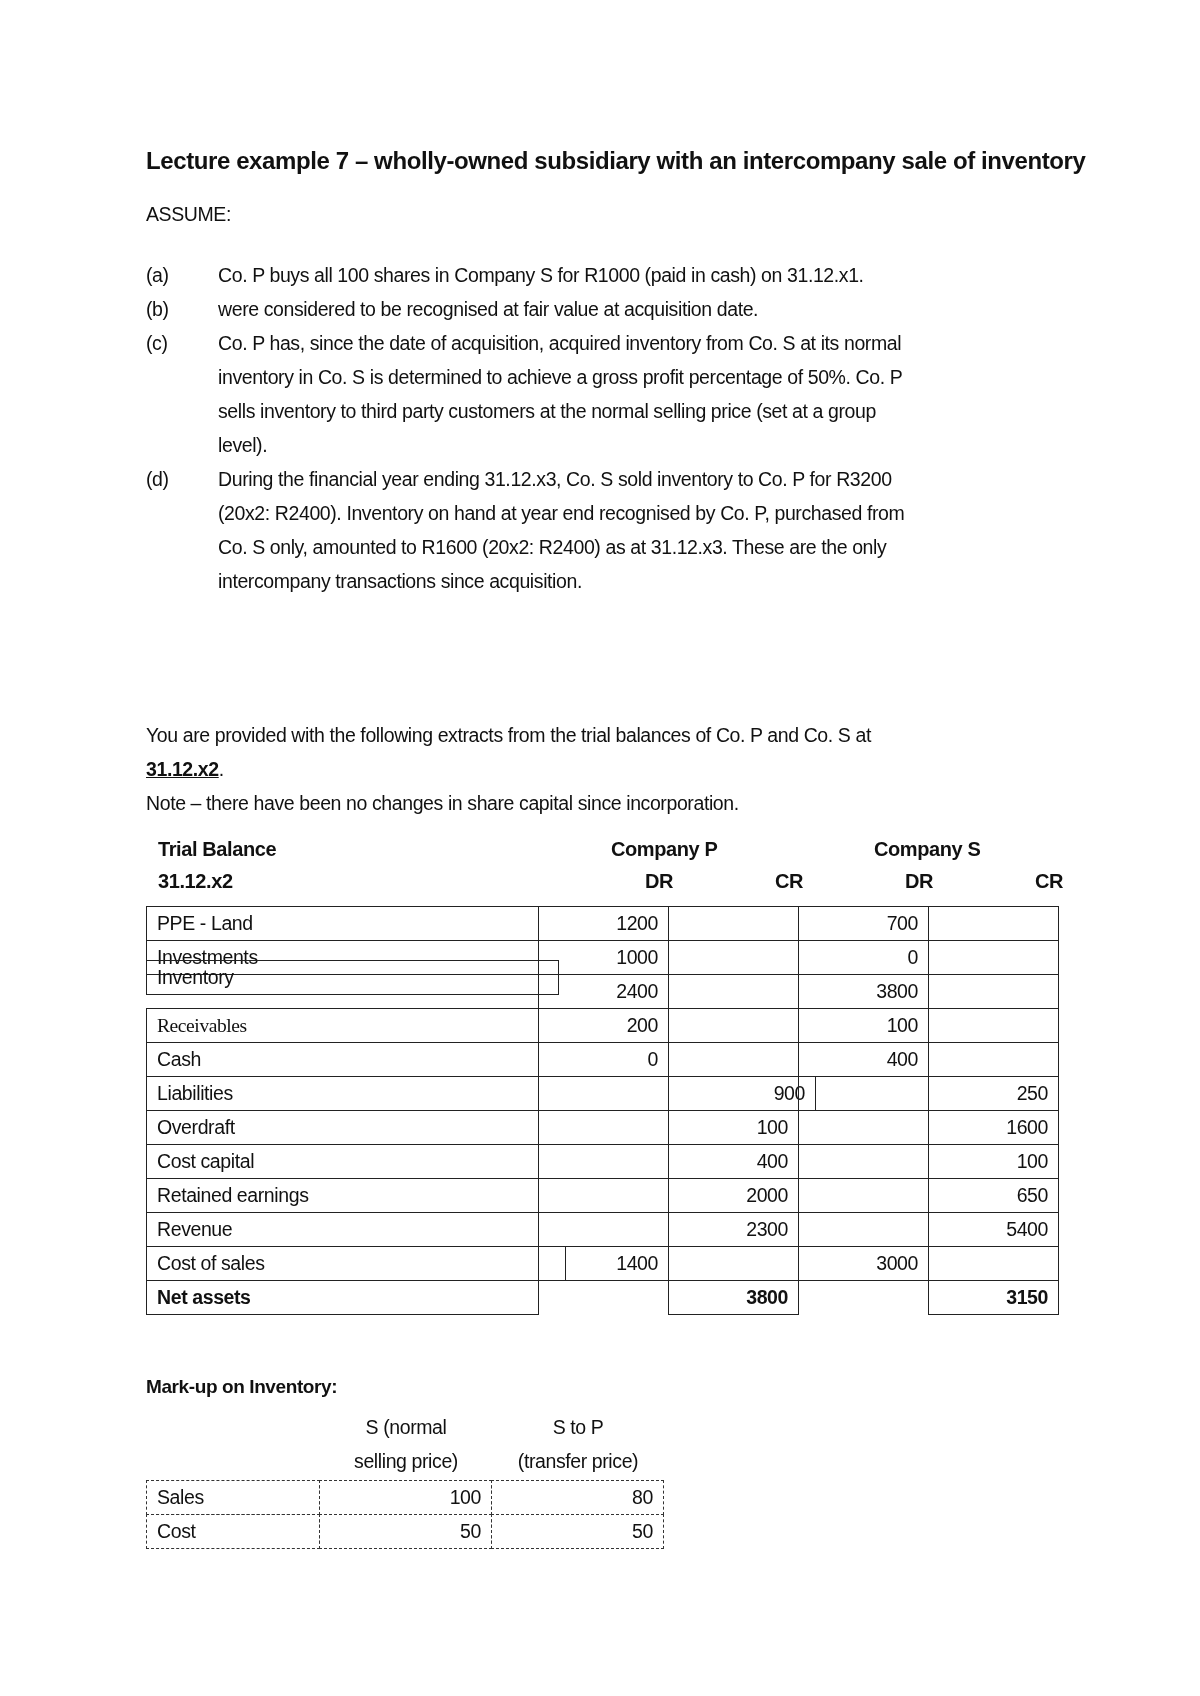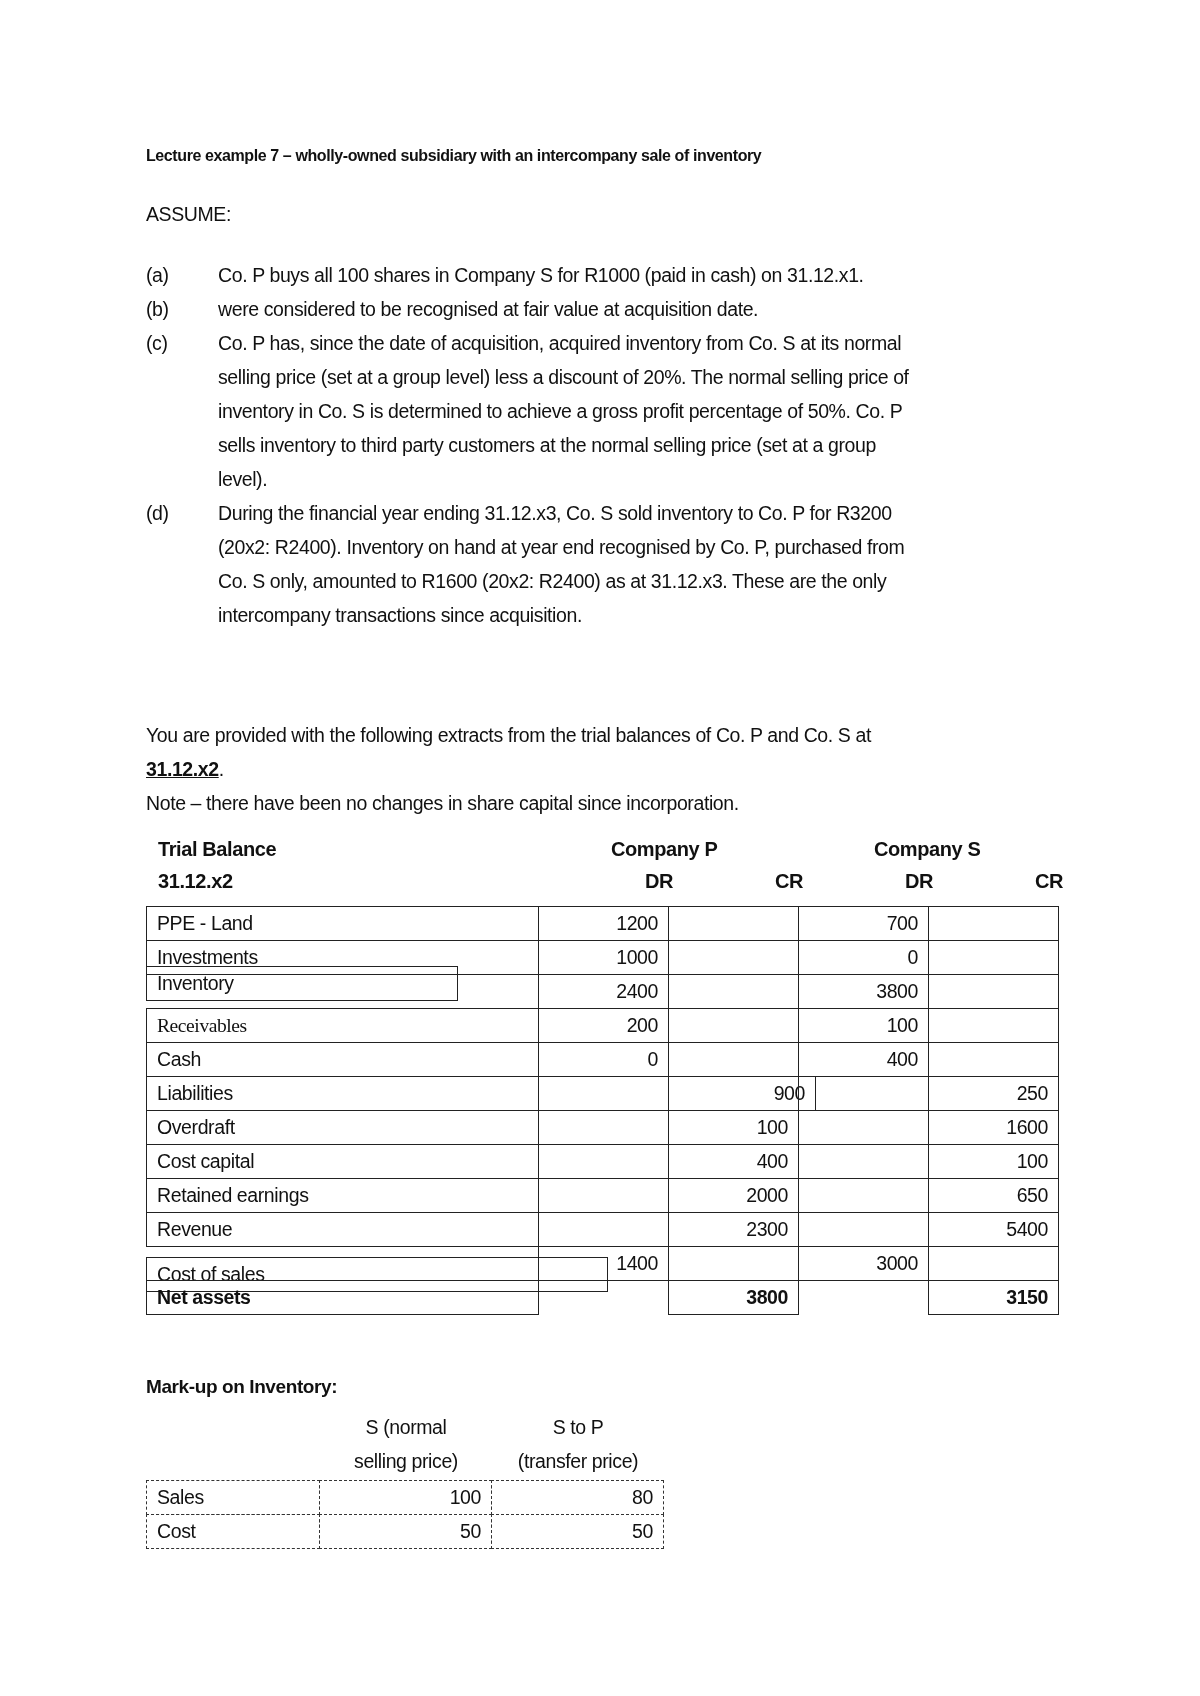--- a/index.html
+++ b/index.html
@@ -2,21 +2,21 @@
 <html><head>
   <meta charset="utf-8">
   <style>
     html, body { margin: 0; padding: 0; background: #ffffff; }
     body {
       width: 1200px; height: 1696px; position: relative; overflow: hidden;
       font-family: "Liberation Sans", sans-serif; color: #111111;
       font-size: 19.5px; letter-spacing: -0.4px;
     }
     .abs { position: absolute; }
-    .title { left: 146px; top: 147px; font-weight: bold; font-size: 16px; }
+    .title { left: 146px; top: 147px; font-weight: bold; font-size: 24px; }
     .assume { left: 146px; top: 203px; }
     .list { left: 146px; top: 258px; width: 900px; }
     .item { display: flex; line-height: 34px; }
     .item .lbl { width: 72px; flex: none; }
     .item .txt { flex: 1; }
     .item .txt span.line { display: block; white-space: nowrap; }
     .provided { left: 146px; top: 718px; line-height: 34px; }
     .provided .ul { font-weight: bold; text-decoration: underline; }
     .tb { left: 146px; top: 838px; }
     .tbh { position: absolute; font-weight: bold; font-size: 20px; white-space: nowrap; }
@@ -43,21 +43,20 @@
     <div class="item">
       <div class="lbl">(b)</div>
       <div class="txt">
         <span class="line">were considered to be recognised at fair value at acquisition date.</span>
       </div>
     </div>
     <div class="item">
       <div class="lbl">(c)</div>
       <div class="txt">
         <span class="line">Co. P has, since the date of acquisition, acquired inventory from Co. S at its normal</span>
-        <span class="line">selling price (set at a group level) less a discount of 20%.  The normal selling price of</span>
         <span class="line">inventory in Co. S is determined to achieve a gross profit percentage of 50%. Co. P</span>
         <span class="line">sells inventory to third party customers at the normal selling price (set at a group</span>
         <span class="line">level).</span>
       </div>
     </div>
     <div class="item">
       <div class="lbl">(d)</div>
       <div class="txt">
         <span class="line">During the financial year ending 31.12.x3, Co. S sold inventory to Co. P for R3200</span>
         <span class="line">(20x2: R2400). Inventory on hand at year end recognised by Co. P, purchased from</span>
@@ -85,21 +84,21 @@
 <div class="grid-cell" style="left: 0px; top: 68px; width: 393px;">PPE - Land</div>
     <div class="grid-cell num" style="left: 392px; top: 68px; width: 131px;">1200</div>
     <div class="grid-cell num" style="left: 522px; top: 68px; width: 131px;"></div>
     <div class="grid-cell num" style="left: 652px; top: 68px; width: 131px;">700</div>
     <div class="grid-cell num" style="left: 782px; top: 68px; width: 131px;"></div>
     <div class="grid-cell" style="left: 0px; top: 102px; width: 393px;">Investments</div>
     <div class="grid-cell num" style="left: 392px; top: 102px; width: 131px;">1000</div>
     <div class="grid-cell num" style="left: 522px; top: 102px; width: 131px;"></div>
     <div class="grid-cell num" style="left: 652px; top: 102px; width: 131px;">0</div>
     <div class="grid-cell num" style="left: 782px; top: 102px; width: 131px;"></div>
-    <div class="grid-cell" style="left: 0px; top: 128px; width: 312px;">Inventory</div>
+    <div class="grid-cell" style="left: 0px; top: 122px; width: 413px;">Inventory</div>
     <div class="grid-cell num" style="left: 392px; top: 136px; width: 131px;">2400</div>
     <div class="grid-cell num" style="left: 522px; top: 136px; width: 131px;"></div>
     <div class="grid-cell num" style="left: 652px; top: 136px; width: 131px;">3800</div>
     <div class="grid-cell num" style="left: 782px; top: 136px; width: 131px;"></div>
     <div class="grid-cell" style="left: 0px; top: 170px; width: 393px; font-family: Liberation Serif, serif;">Receivables</div>
     <div class="grid-cell num" style="left: 392px; top: 170px; width: 131px;">200</div>
     <div class="grid-cell num" style="left: 522px; top: 170px; width: 131px;"></div>
     <div class="grid-cell num" style="left: 652px; top: 170px; width: 131px;">100</div>
     <div class="grid-cell num" style="left: 782px; top: 170px; width: 131px;"></div>
     <div class="grid-cell" style="left: 0px; top: 204px; width: 393px;">Cash</div>
@@ -125,21 +124,21 @@
     <div class="grid-cell" style="left: 0px; top: 340px; width: 393px;">Retained earnings</div>
     <div class="grid-cell num" style="left: 392px; top: 340px; width: 131px;"></div>
     <div class="grid-cell num" style="left: 522px; top: 340px; width: 131px;">2000</div>
     <div class="grid-cell num" style="left: 652px; top: 340px; width: 131px;"></div>
     <div class="grid-cell num" style="left: 782px; top: 340px; width: 131px;">650</div>
     <div class="grid-cell" style="left: 0px; top: 374px; width: 393px;">Revenue</div>
     <div class="grid-cell num" style="left: 392px; top: 374px; width: 131px;"></div>
     <div class="grid-cell num" style="left: 522px; top: 374px; width: 131px;">2300</div>
     <div class="grid-cell num" style="left: 652px; top: 374px; width: 131px;"></div>
     <div class="grid-cell num" style="left: 782px; top: 374px; width: 131px;">5400</div>
-    <div class="grid-cell" style="left: 0px; top: 408px; width: 462px; margin-top: 11px;">Cost of sales</div>
+    <div class="grid-cell" style="left: 0px; top: 408px; width: 420px;">Cost of sales</div>
     <div class="grid-cell num" style="left: 392px; top: 408px; width: 131px;">1400</div>
     <div class="grid-cell num" style="left: 522px; top: 408px; width: 131px;"></div>
     <div class="grid-cell num" style="left: 652px; top: 408px; width: 131px;">3000</div>
     <div class="grid-cell num" style="left: 782px; top: 408px; width: 131px;"></div>
     <div class="grid-cell bold" style="left: 0px; top: 442px; width: 393px;">Net assets</div>
     <div class="grid-cell bold num" style="left: 522px; top: 442px; width: 131px;">3800</div>
     <div class="grid-cell bold num" style="left: 782px; top: 442px; width: 131px;">3150</div>
   </div>
 
 <div class="abs markup-title">Mark-up on Inventory:</div>

